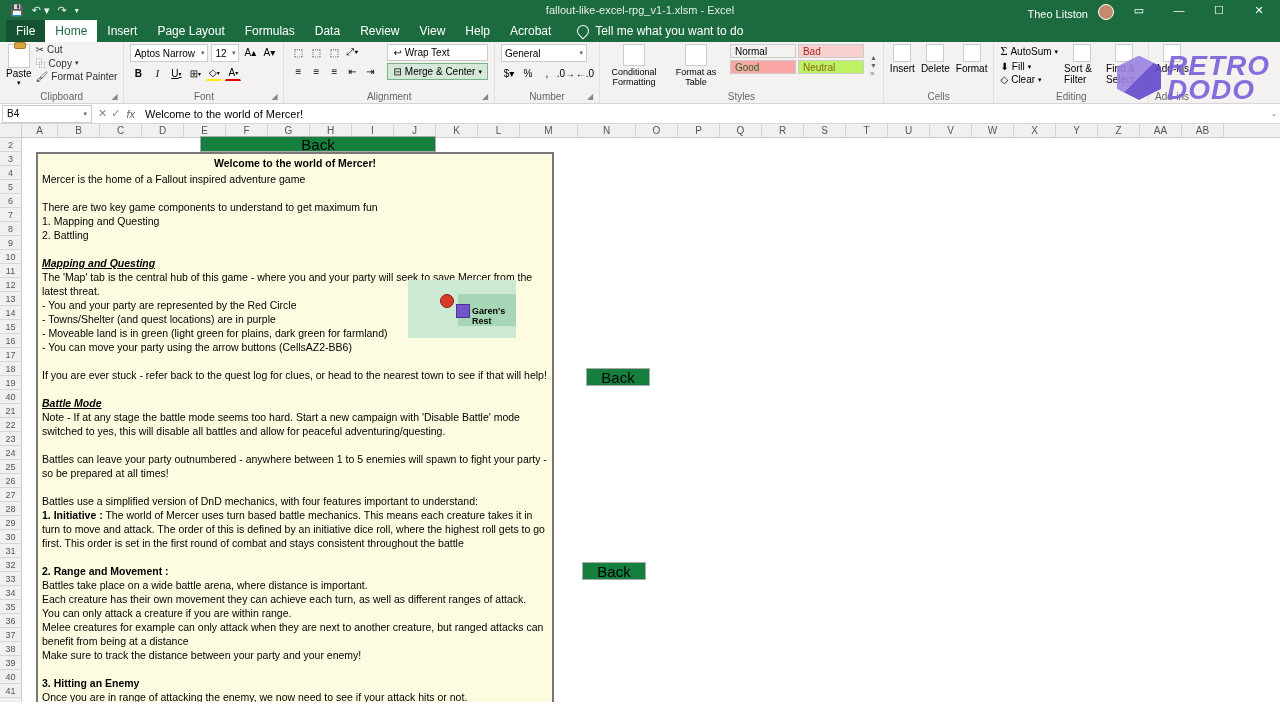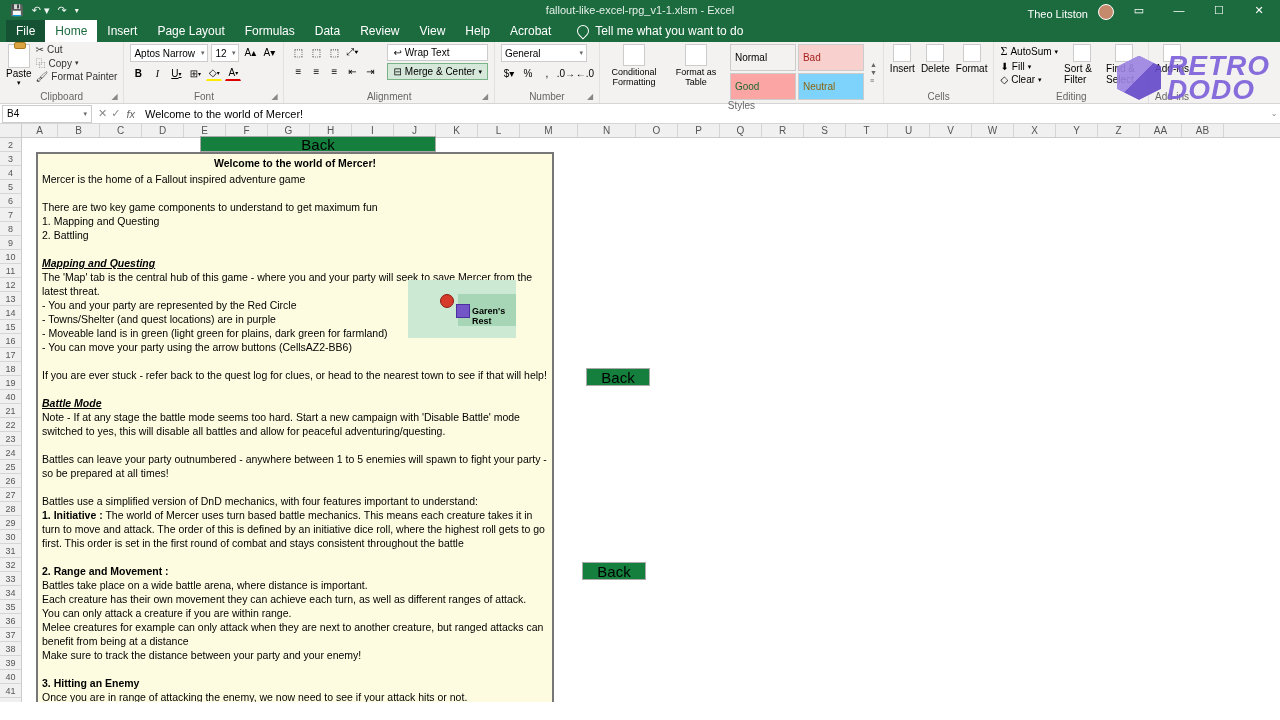--- a/index.html
+++ b/index.html
@@ -40,21 +40,21 @@
 .alignrow{display:flex;gap:2px;align-items:center}
 .wrap-merge{display:flex;flex-direction:column;gap:2px;font-size:10px;margin-left:6px}
 .wm-btn{border:1px solid #ccc;background:#fff;padding:1px 5px;display:flex;align-items:center;gap:3px;height:17px}
 .wm-btn.active{background:#d5e8d9;border-color:#7bb388}
 .number .body{display:flex;flex-direction:column;gap:3px}
 .styles .body{display:flex;gap:6px}
 .cond{display:flex;flex-direction:column;align-items:center;font-size:9px;gap:1px;width:56px;text-align:center}
 .cond .ico{width:22px;height:22px;background:#fff;border:1px solid #ccc}
 .style-gal{display:flex;flex-direction:column;gap:2px}
 .style-gal .row{display:flex;gap:2px}
-.style-cell{width:66px;height:27px;border:1px solid #ccc;font-size:10px;padding:0 4px;display:flex;align-items:center}
+.style-cell{width:66px;height:14px;border:1px solid #ccc;font-size:10px;padding:0 4px;display:flex;align-items:center}
 .cells .body,.editing .body{display:flex;gap:6px;align-items:flex-start}
 .bigbtn{display:flex;flex-direction:column;align-items:center;font-size:10px;gap:1px}
 .bigbtn .ico{width:18px;height:18px;border:1px solid #ccc;background:#fff}
 .ed-col{display:flex;flex-direction:column;gap:2px;font-size:10px}
 .ed-item{display:flex;align-items:center;gap:3px}
 .sigma{font-family:serif;font-size:12px}
 .logo{position:absolute;right:0;top:54px;pointer-events:none;opacity:.9;font-family:Impact,sans-serif;font-size:28px;font-weight:900;color:#7b5fd9;display:flex;align-items:center;gap:6px;padding-right:10px;letter-spacing:1px;font-style:italic}
 .logo .cube{width:44px;height:44px;background:#7b5fd9;clip-path:polygon(50% 0,100% 25%,100% 75%,50% 100%,0 75%,0 25%);position:relative}
 .logo .cube:after{content:"";position:absolute;inset:0;background:linear-gradient(135deg,#9b84e3 0 50%,#6348c9 50%)}
 .logo .txt{line-height:.85}
@@ -240,21 +240,21 @@
           <div class="ico"></div>
           <span>Format as Table</span>
         </div>
       <div class="style-gal">
         <div class="row">
           <div class="style-cell">Normal</div>
           <div class="style-cell" style="background:#f8d0ce;color:#a6221e">Bad</div>
         </div>
         <div class="row">
           <div class="style-cell" style="background:#fca5a5;color:#1e6b2f">Good</div>
-          <div class="style-cell" style="background:#7dd3fc;color:#8a6514">Neutral</div>
+          <div class="style-cell" style="background:#bef264;color:#8a6514">Neutral</div>
         </div>
       </div>
       <div style="display:flex;flex-direction:column;gap:1px;font-size:7px;color:#666;justify-content:center">
         <div>▲</div>
         <div>▼</div>
         <div>≡</div>
       </div>
     </div>
     <div class="label">Styles</div>
   </div>

